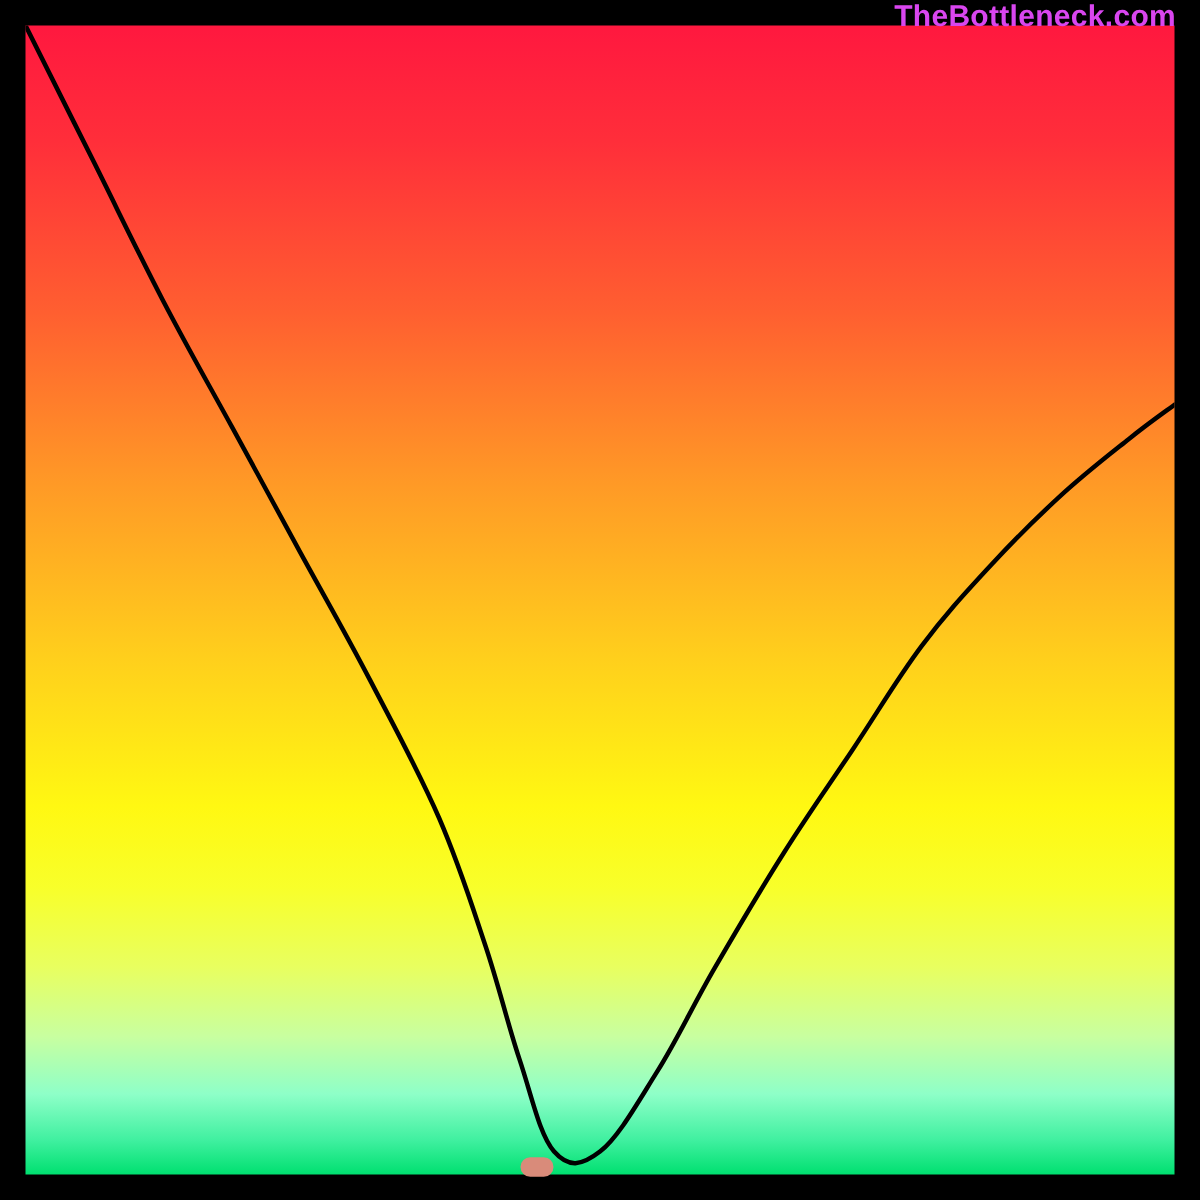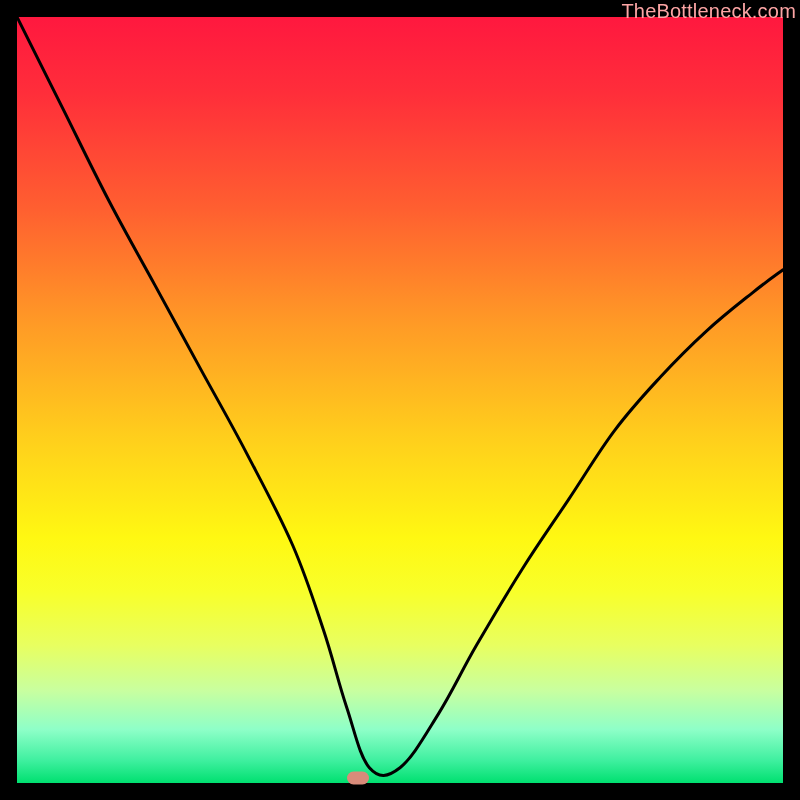--- a/index.html
+++ b/index.html
@@ -51,24 +51,24 @@
     position: absolute;
     width: 22px;
     height: 13px;
     background: #d98b7a;
     border-radius: 7px;
     transform: translate(-50%, -50%);
   }
   .watermark {
     position: absolute;
     top: 0px;
-    right: 4px;
-    color: #fca5a5;
+    right: 16px;
+    color: #d946ef;
     font-size: 20px;
-    font-weight: 400;
+    font-weight: 700;
     letter-spacing: 0.2px;
     user-select: none;
   }
 </style>
 </head>
 <body>
 
 <div class="frame">
   <div class="plot"></div>
 

